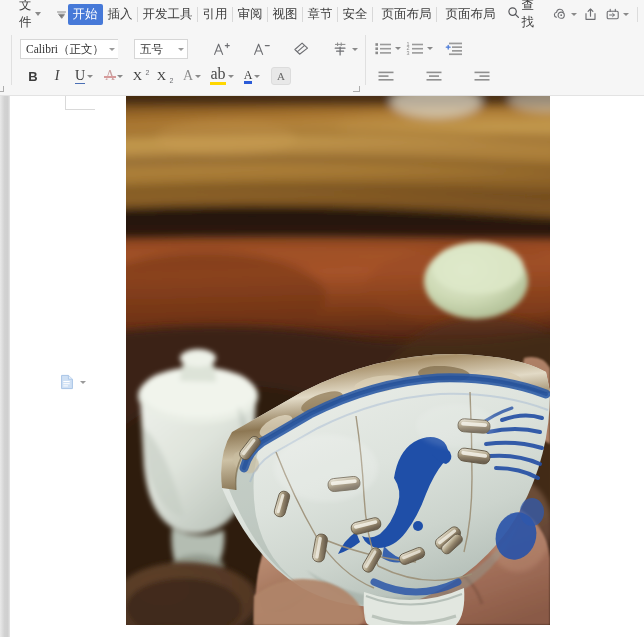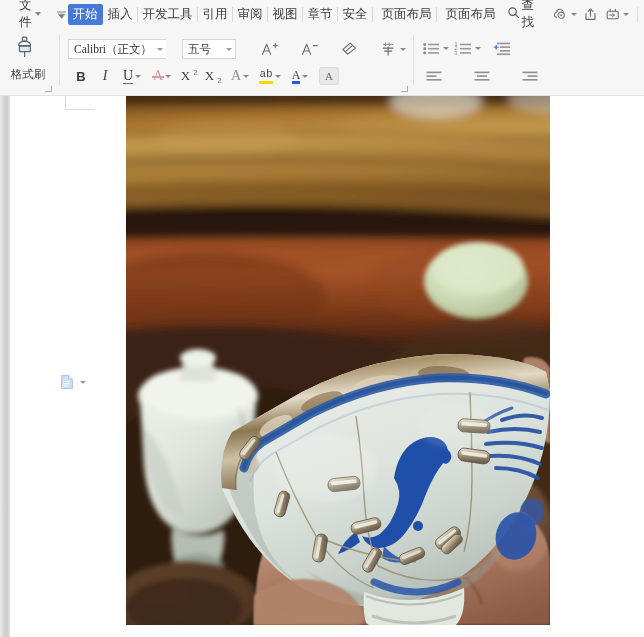--- a/index.html
+++ b/index.html
@@ -205,31 +205,20 @@
         
       </div>
     </div>
   </div>
 
   <div class="ribbon">
 
     <div class="grp" style="padding-left:4px;">
 
 
-      <div class="bigbtn" style="width:48px;">
-        <span>
-          <svg width="26" height="26" viewBox="0 0 26 26">
-            <rect x="7.4" y="2.2" width="4.4" height="4" rx="1" fill="#dfe9f7" stroke="#5b6670" stroke-width="1.2"></rect>
-            <path d="M3.6 10.6 C3.6 7.8 5.6 6.4 9.6 6.4 C13.6 6.4 15.6 7.8 15.6 10.6 Z" fill="#fff" stroke="#5b6670" stroke-width="1.25" stroke-linejoin="round"></path>
-            <rect x="4.4" y="11.2" width="11" height="5.4" rx="0.9" fill="#dfe9f7" stroke="#5b6670" stroke-width="1.2"></rect>
-            <path d="M9.6 16.8 V22" stroke="#5b6670" stroke-width="1.2"></path>
-          </svg>
-        </span>
-        <span class="lbl">格式刷</span>
-      </div>
       <div class="grp-launcher"></div>
     </div>
 
     <div class="grp-div"></div>
 
     <div class="grp fontgrp">
       <div class="fontrow1">
         <div class="combo name">
           <span>Calibri（正文）</span>
           <span class="mini-caret"></span>
@@ -297,21 +286,21 @@
             <span class="t-lbl" style="font-size:13px;">X</span>
             <sub style="font-size:7px;color:#6d6e72;">2</sub>
           </span>
         </div>
         <div class="tbtn split">
           <span class="t-lbl" style="color:#8d8d8d;">A</span>
           <span class="mini-caret"></span>
         </div>
         <div class="tbtn split">
           <span style="display:inline-block;line-height:11px;">
-            <span style="font-family:Liberation Mono, monospace;font-size:11px;color:#4a4a4a;">ab</span>
+            <span style="font-family:Liberation Serif, serif;font-size:16px;color:#4a4a4a;">ab</span>
             <span style="display:block;height:3px;background:#ffd700;margin-top:1px;"></span>
           </span>
           <span class="mini-caret"></span>
         </div>
         <div class="tbtn split">
           <span style="display:inline-block;line-height:12px;">
             <span class="t-lbl" style="font-size:12px;">A</span>
             <span style="display:block;height:3px;background:#2b5bd7;margin-top:0px;"></span>
           </span>
           <span class="mini-caret"></span>

